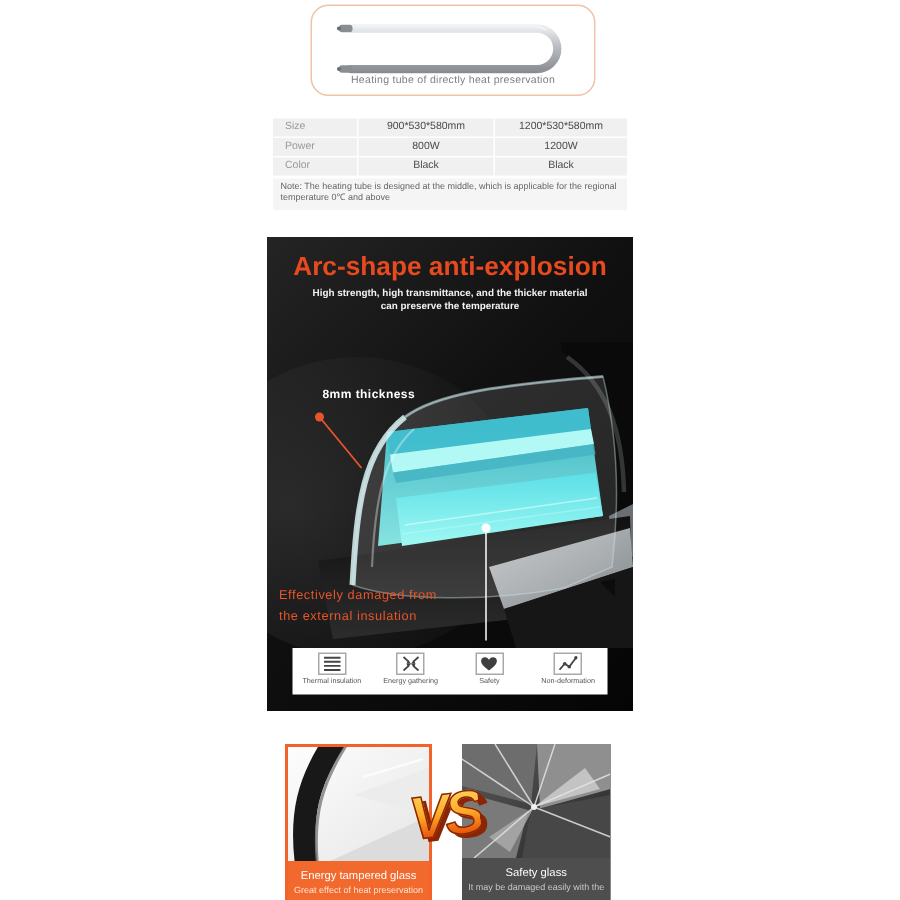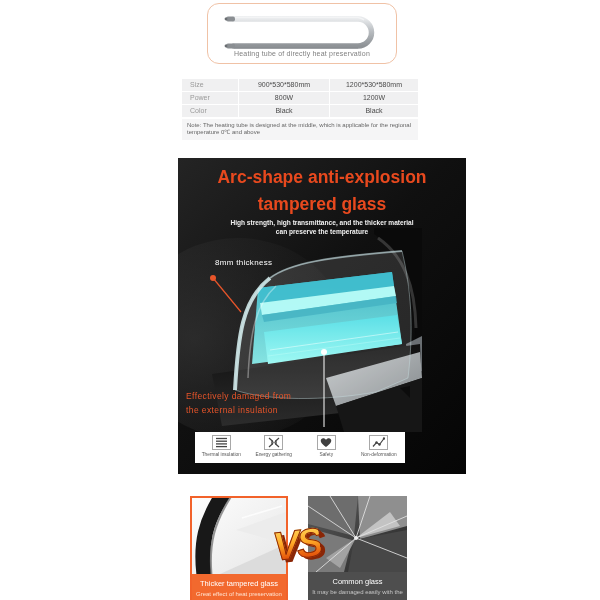--- a/index.html
+++ b/index.html
@@ -17,28 +17,28 @@
   
   .spec-table { position:absolute; left:182px; top:79px; width:236px; }
   .spec-row { display:flex; height:12px; background:#f0f0f1; margin-bottom:1px; }
   .spec-label { width:56px; padding-left:8px; font-size:7px; color:#999; line-height:12px; }
   .spec-val { border-left:1px solid #fff; text-align:center; font-size:7px; color:#4a4a4a; line-height:12px; }
   .spec-val.v1 { width:91px; } .spec-val.v2 { flex:1; }
   .spec-note { position:absolute; left:182px; top:119px; width:236px; height:21px;
     background:#f5f5f6; font-size:6px; line-height:7px; color:#666; padding:3px 5px; }
 
   
-  .glass-section { position:absolute; left:178px; top:158px; width:288px; height:316px;
+  .glass-section { position:absolute; left:178px; top:158px; width:244px; height:316px;
     background:linear-gradient(135deg,#242424 0%,#101010 45%,#050505 100%); overflow:hidden; }
   .gs-title { text-align:center; color:#e8491e; font-weight:bold; font-size:17.5px; line-height:27px; }
   .gs-title.first { padding-top:6px; }
   .gs-sub { text-align:center; color:#f2f2f2; font-size:6.6px; line-height:9px; font-weight:bold; }
   .scene { position:absolute; left:0; top:70px; width:244px; height:204px; }
   .scene svg { position:absolute; left:0; top:0; }
-  .ann-thickness { position:absolute; left:9px; top:30px; color:#fff; font-size:8px; font-weight:normal; letter-spacing:.3px;padding-left:28px; }
+  .ann-thickness { position:absolute; left:9px; top:30px; color:#fff; font-size:8px; font-weight:bold; letter-spacing:.3px;padding-left:28px; }
   .ann-isolate { position:absolute; left:8px; top:161px; color:#e8552a; font-size:8.5px;
     line-height:14px; letter-spacing:.4px; }
 
   
   .feature-bar { position:absolute; left:17px; bottom:11px; width:210px; height:31px;
     background:#fff; display:flex; }
   .feature { flex:1; text-align:center; padding-top:3px; }
   .icon-box { width:19px; height:15px; border:1px solid #a8a8a8; margin:0 auto;
     display:flex; align-items:center; justify-content:center; background:#fff; }
   .feature-label { font-size:4.8px; color:#555; margin-top:2px; white-space:nowrap; }
@@ -104,21 +104,20 @@
     <div class="spec-row">
       <div class="spec-label">Color</div>
       <div class="spec-val v1">Black</div>
       <div class="spec-val v2">Black</div>
     </div>
   </section>
   <div class="spec-note">Note: The heating tube is designed at the middle, which is applicable for the regional temperature 0℃ and above</div>
 
   <section class="glass-section">
     <div class="gs-title first">Arc-shape anti-explosion</div>
-    <div class="gs-title">tampered glass</div>
     <div class="gs-sub">High strength, high transmittance, and the thicker material</div>
     <div class="gs-sub">can preserve the temperature</div>
 
     <div class="scene">
       <svg width="244" height="204" viewBox="0 0 244 204">
         <defs>
           <radialGradient id="glow" cx=".3" cy=".5" r=".8">
             <stop offset="0" stop-color="#3c3c3c"></stop>
               <stop offset="1" stop-color="#3c3c3c" stop-opacity="0"></stop>
           </radialGradient>
@@ -240,21 +239,21 @@
           </linearGradient>
         </defs>
         <rect width="94" height="76" fill="url(#lg1)"></rect>
         <polygon points="44,32 94,14 94,46" fill="#ececec"></polygon>
         <polygon points="28,76 94,46 94,76" fill="#dcdcdc"></polygon>
         <path d="M 34,-8 C 13,22 7,46 13,84" fill="none" stroke="#181818" stroke-width="15"></path>
         <path d="M 42,-6 C 22,24 16,46 20,82" fill="none" stroke="#7b7b7b" stroke-width="2" opacity=".8"></path>
         <line x1="50" y1="20" x2="90" y2="8" stroke="#fff" stroke-width="1.5" opacity=".8"></line>
       </svg>
       <div class="card-bar">
-        <div class="card-title">Thicker tampered glass</div>
+        <div class="card-title">Energy tampered glass</div>
         <div class="card-desc">Great effect of heat preservation</div>
       </div>
     </div>
 
     <div class="card card-right">
       <svg class="card-img" width="99" height="76" viewBox="0 0 99 76">
         <defs>
           <linearGradient id="dg1" x1="0" y1="0" x2="1" y2="1">
             <stop offset="0" stop-color="#5c5c5c"></stop>
               <stop offset="1" stop-color="#262626"></stop>
@@ -271,21 +270,21 @@
           <line x1="48" y1="42" x2="0" y2="10"></line>
             <line x1="48" y1="42" x2="99" y2="20"></line>
           <line x1="48" y1="42" x2="99" y2="62"></line>
             <line x1="48" y1="42" x2="8" y2="76"></line>
           <line x1="48" y1="42" x2="62" y2="0"></line>
             <line x1="48" y1="42" x2="22" y2="0"></line>
         </g>
         <circle cx="48" cy="42" r="2" fill="#f0f0f0"></circle>
       </svg>
       <div class="card-bar">
-        <div class="card-title">Common glass</div>
+        <div class="card-title">Safety glass</div>
         <div class="card-desc">It may be damaged easily with the</div>
       </div>
     </div>
 
     <div class="vs-wrap">
       <span class="vs-shadow">VS</span>
       <span class="vs-front">VS</span>
     </div>
   </section>
 

